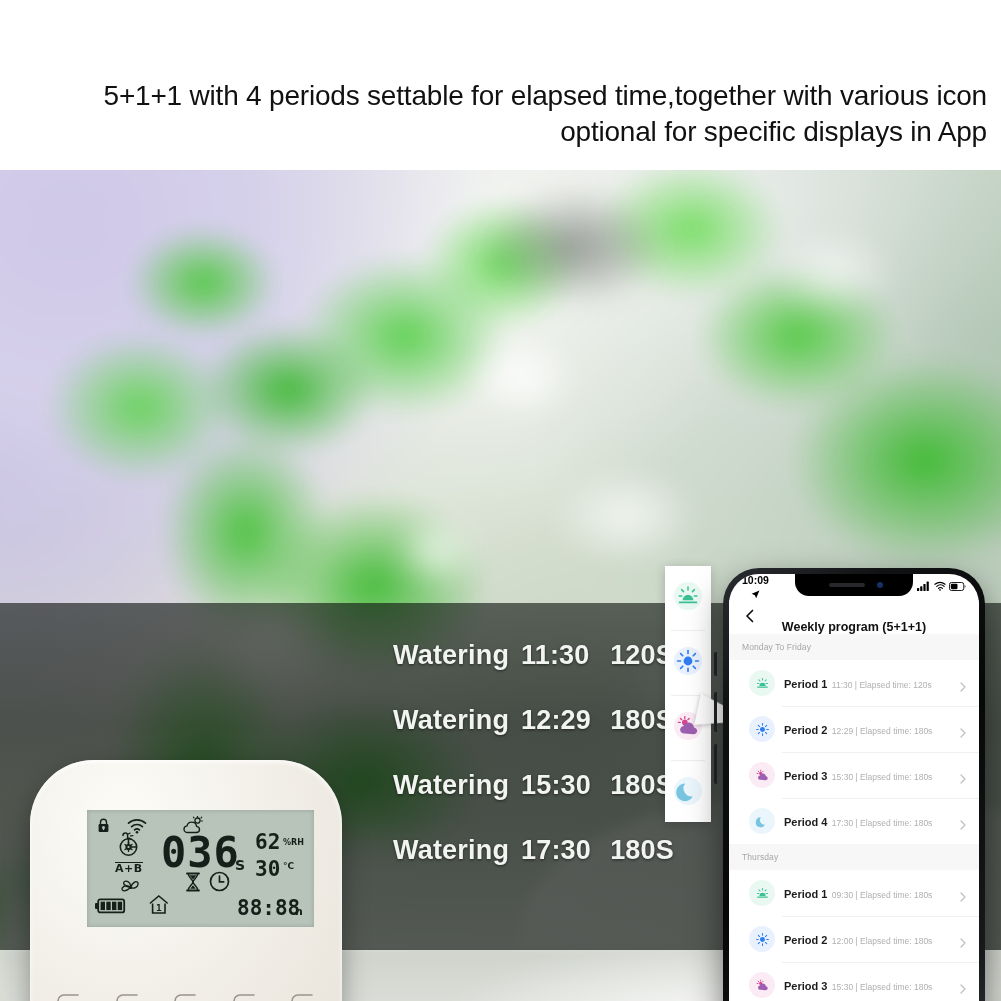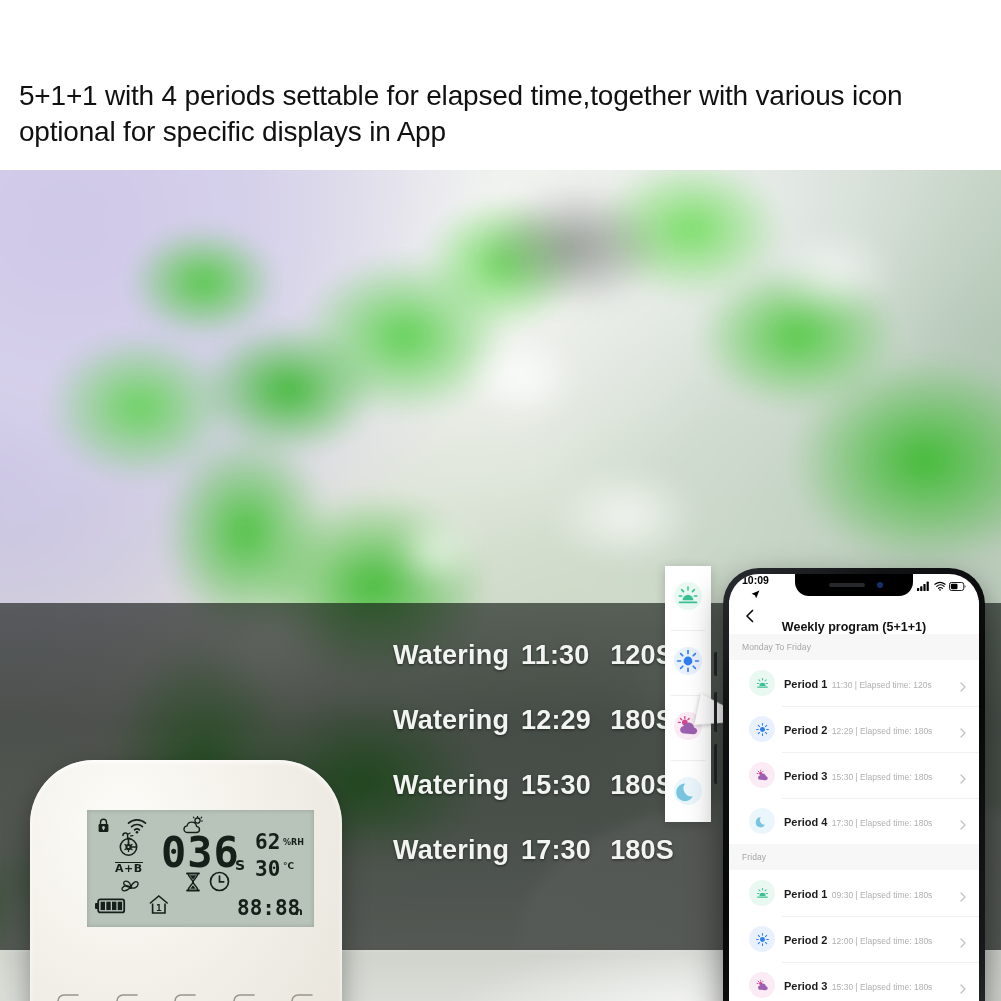--- a/index.html
+++ b/index.html
@@ -15,20 +15,21 @@
   .header{position:absolute;left:0;top:0;width:1001px;height:170px;background:#fff;}
   .hdr-title{
     position:absolute;left:18px;top:12px;
     font-size:46px;font-weight:700;color:#000;letter-spacing:-0.5px;
     line-height:1.05;white-space:nowrap;
   }
   .hdr-sub{
     position:absolute;left:19px;top:78px;width:968px;
     font-size:28px;font-weight:400;color:#111;line-height:1.28;
     letter-spacing:-0.2px;
+    text-align:right;
   }
 
   
   .stage{position:absolute;left:0;top:170px;width:1001px;height:831px;overflow:hidden;}
 
   
   .bg{position:absolute;inset:0;overflow:hidden;}
   .bg-base{
     position:absolute;inset:-40px;
     background:
@@ -629,21 +630,21 @@
                 <span class="row-sub">17:30  |  Elapsed time: 180s</span>
               </span>
               <span class="row-chev">
                 <svg width="10" height="10" viewBox="0 0 10 10">
                     <path d="M3 1l4 4-4 4" fill="none" stroke="#777" stroke-width="1.3" stroke-linecap="round" stroke-linejoin="round"></path>
                   </svg>
               </span>
             </div>
           </div>
 
-          <div class="sec-head">Friday</div>
+          <div class="sec-head">Thursday</div>
           <div class="rows">
 
             <div class="row">
               <span class="row-ico" style="background:#e9f8f1">
                 <svg width="17" height="17" viewBox="0 0 30 30">
                     <g stroke="#3bbf96" stroke-width="1.8" stroke-linecap="round">
                       <line x1="15" y1="6" x2="15" y2="9"></line>
                       <line x1="8.6" y1="8.6" x2="10.6" y2="10.6"></line>
                       <line x1="21.4" y1="8.6" x2="19.4" y2="10.6"></line>
                       <line x1="6.2" y1="15" x2="8.6" y2="15"></line>

